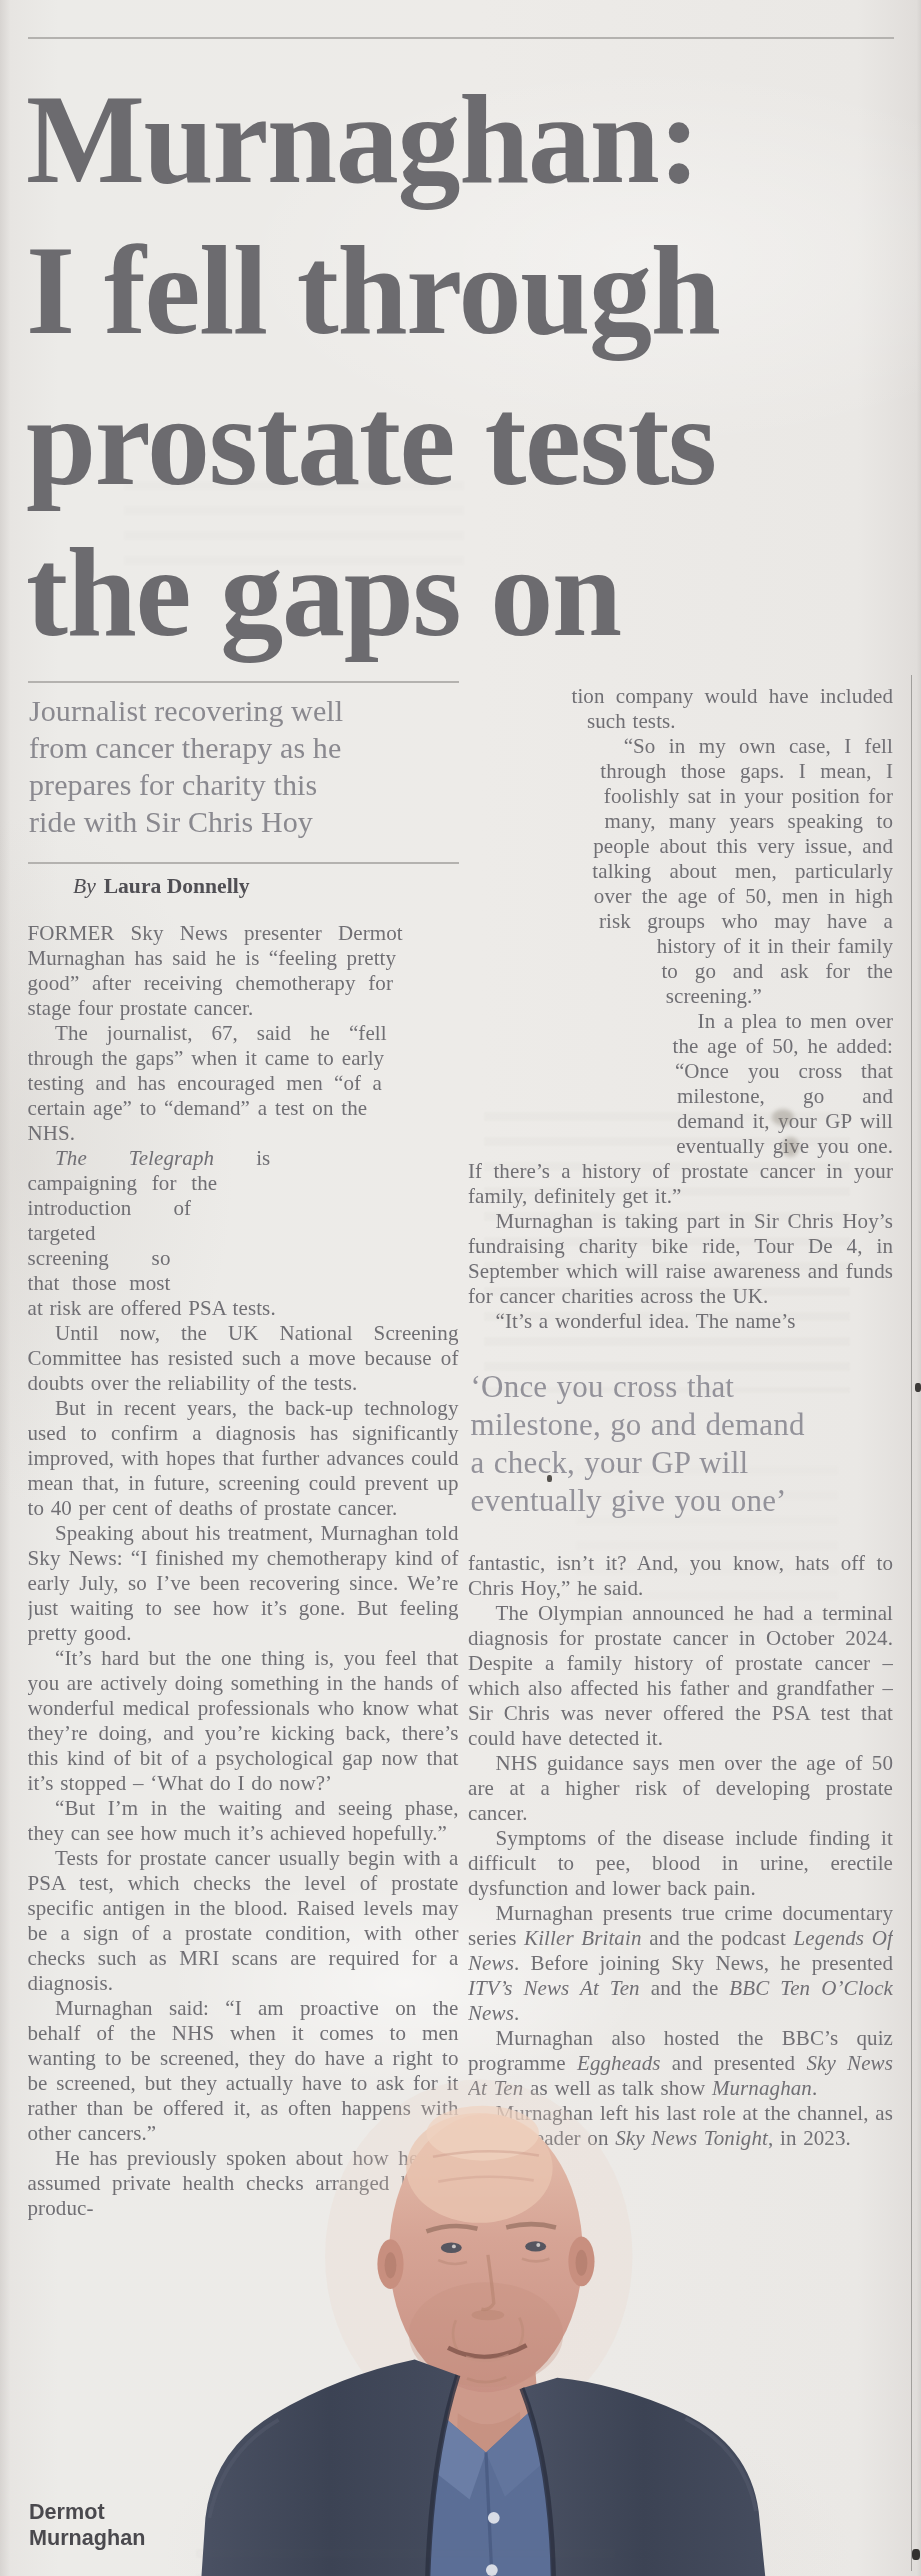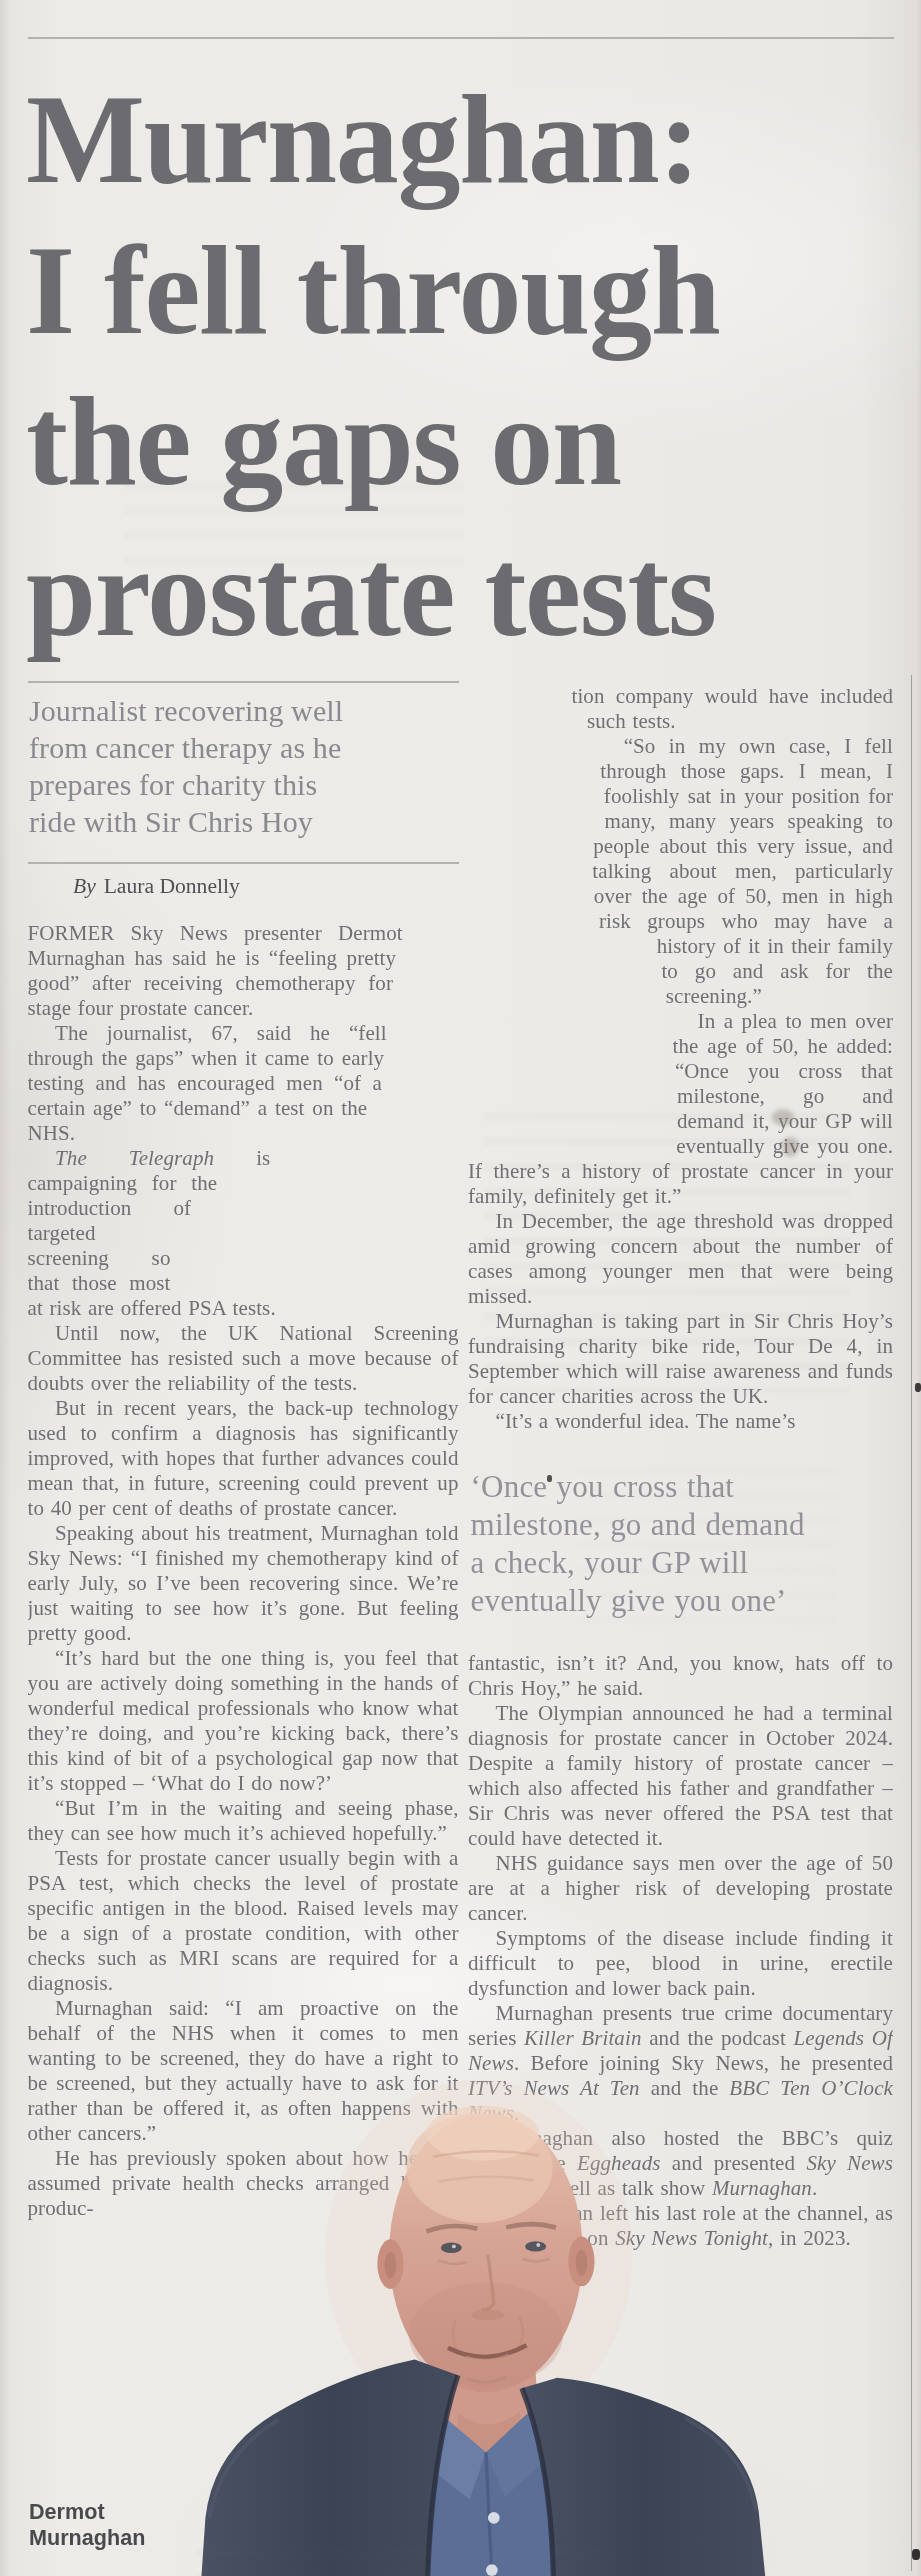--- a/index.html
+++ b/index.html
@@ -28,21 +28,21 @@
   .standfirst{
     position:absolute;left:29px;top:692px;width:432px;
     font-size:30px;line-height:37px;letter-spacing:0.1px;
     color:var(--c-standfirst,#8a898f);
   }
   .byline{
     position:absolute;left:29px;top:874px;width:432px;
     font-size:21.6px;color:#504f54;
   }
   .byline .by{font-style:italic;font-weight:400;margin-right:7.9px;margin-left:44px;}
-  .byline .name{font-weight:400;}
+  .byline .name{font-weight:700;}
 
   .colbody{
     position:absolute;overflow:hidden;
     font-size:21px;line-height:25px;letter-spacing:0.1px;word-spacing:1.3px;
     text-align:justify;color:var(--c-body,#706f74);
   }
   .colbody p{margin:0;text-indent:27.5px;}
   .colbody p.flush{text-indent:0;}
   .colbody em{font-style:italic;}
   #left-column{left:27.5px;top:921px;width:431px;height:1565px;}
@@ -86,22 +86,22 @@
 <div class="page">
 
   <div class="rule" style="left:27.5px;top:37px;width:866px;"></div>
   <div class="rule" style="left:27.5px;top:681px;width:431px;"></div>
   <div class="rule" style="left:27.5px;top:862px;width:431px;"></div>
   <div class="vrule" style="left:911px;top:675px;height:1896px;"></div>
 
   <h1 class="headline" style="margin:0;">
     <div>Murnaghan:</div>
     <div>I fell through</div>
+    <div>prostate tests</div>
     <div>the gaps on</div>
-    <div>prostate tests</div>
   </h1>
 
   <div class="standfirst">
     <div>Journalist recovering well</div>
     <div>from cancer therapy as he</div>
     <div>prepares for charity this</div>
     <div>ride with Sir Chris Hoy</div>
   </div>
 
   <div class="byline">
@@ -124,21 +124,20 @@
         <p><span>He has previously spoken about how he had assumed private health checks arranged by his produc-</span></p>
       </div>
   </div>
 
   <div class="colbody" id="right-column">
     <div class="wrapspacer-right"></div>
     <div>
         <p class="flush"><span>tion company would have included such tests.</span></p>
         <p><span>“So in my own case, I fell through those gaps. I mean, I foolishly sat in your position for many, many years speaking to people about this very issue, and talking about men, particularly over the age of 50, men in high risk groups who may have a history of it in their family to go and ask for the screening.”</span></p>
         <p><span>In a plea to men over the age of 50, he added: “Once you cross that milestone, go and demand it, your GP will eventually give you one. If there’s a history of prostate cancer in your family, definitely get it.”</span></p>
-        <p><span>In December, the age threshold was dropped amid growing concern about the number of cases among younger men that were being missed.</span></p>
         <p><span>Murnaghan is taking part in Sir Chris Hoy’s fundraising charity bike ride, Tour De 4, in September which will raise awareness and funds for cancer charities across the UK.</span></p>
         <p><span>“It’s a wonderful idea. The name’s</span></p>
       </div>
     <blockquote class="pullquote">
       <div>‘Once you cross that</div>
       <div>milestone, go and demand</div>
       <div>a check, your GP will</div>
       <div>eventually give you one’</div>
     </blockquote>
     <div>

